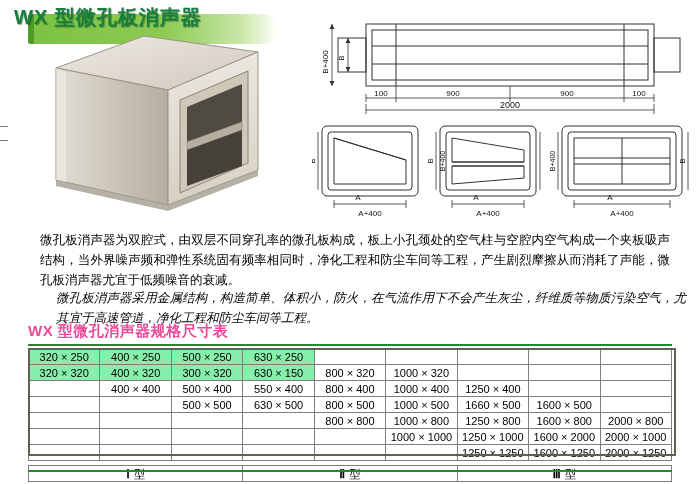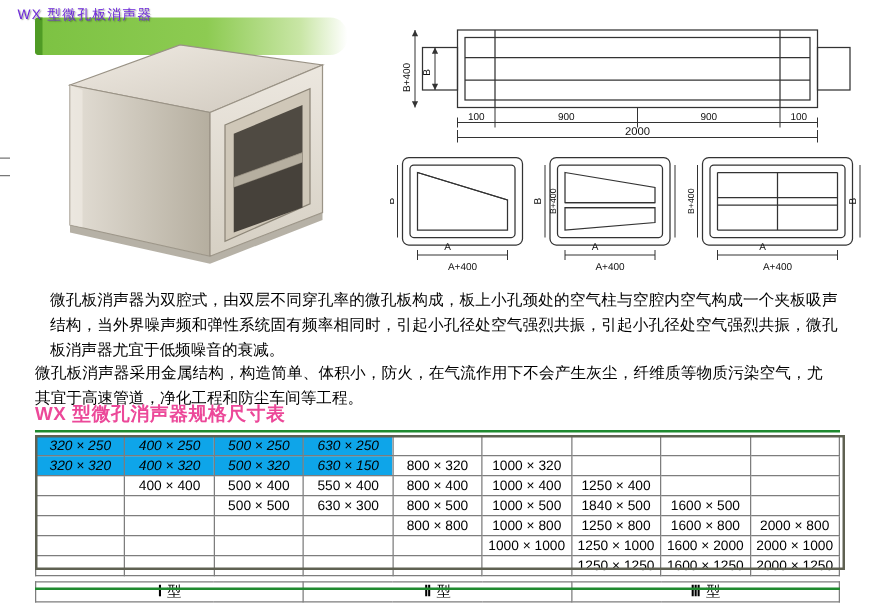--- a/index.html
+++ b/index.html
@@ -17,21 +17,21 @@
   .title-banner{
     position:absolute;left:28px;top:14px;width:250px;height:30px;
     background:linear-gradient(to right,#7cc242 0%,#8dcb52 55%,#c9e6a6 85%,#ffffff 100%);
     border-radius:3px 14px 14px 3px;
   }
   .title-banner .bar{
     position:absolute;left:0;top:0;width:6px;height:30px;background:#4f9b25;border-radius:3px 0 0 3px;
   }
   .title-text{
     position:absolute;left:14px;top:4px;
-    font-size:11px;font-weight:normal;color:#6d28d9;letter-spacing:1px;
+    font-size:20px;font-weight:bold;color:#15803d;letter-spacing:1px;
     text-shadow:1px 1px 1px rgba(0,0,0,.35);
     white-space:nowrap;
   }
 
   
   .photo{
     position:absolute;left:48px;top:30px;width:215px;height:195px;
   }
   .photo svg{display:block;}
 
@@ -41,21 +41,21 @@
 
   
   .para{
     position:absolute;
     font-size:12.5px;
     line-height:20px;
     color:#000;
     text-align:justify;
   }
   #para1{left:40px;top:230px;width:630px;}
-  #para2{left:28px;top:288px;width:630px;}
+  #para2{left:56px;top:288px;width:630px;font-style:italic;}
 
   
   .section-head{
     position:absolute;left:28px;top:322px;
     font-size:15px;font-weight:bold;color:#ec4899;letter-spacing:.5px;
     white-space:nowrap;
   }
   .head-rule{
     position:absolute;left:28px;top:344px;width:644px;height:2px;background:#1f8a2f;
   }
@@ -70,21 +70,21 @@
   }
   table.spec td{
     border:1px solid #7d7d7d;
     height:15px;
     text-align:center;
     vertical-align:middle;
     padding:0;
     line-height:14px;
     white-space:nowrap;
   }
-  td.gray{background:#0ea5e9;font-style:italic;}
+  td.gray{background:#86efac;}
   td.blank{background:#ffffff;}
   .footer-row td{
     border:none;
     height:18px;
     font-size:12px;
     font-weight:bold;
     background:transparent;
   }
   .ftype{display:inline-block;}
   .ftype .num{font-weight:bold;font-size:12px;}
@@ -256,21 +256,21 @@
       <text x="164" y="80" font-size="8" fill="#111" text-anchor="middle" font-family="Liberation Sans, sans-serif">A</text>
       <text x="298" y="80" font-size="8" fill="#111" text-anchor="middle" font-family="Liberation Sans, sans-serif">A</text>
       <text x="3" y="41" font-size="8" fill="#111" text-anchor="middle" transform="rotate(-90 3,41)" font-family="Liberation Sans, sans-serif">B</text>
       <text x="121" y="41" font-size="8" fill="#111" text-anchor="middle" transform="rotate(-90 121,41)" font-family="Liberation Sans, sans-serif">B</text>
       <text x="133" y="41" font-size="7" fill="#111" text-anchor="middle" transform="rotate(-90 133,41)" font-family="Liberation Sans, sans-serif">B+400</text>
       <text x="243" y="41" font-size="7" fill="#111" text-anchor="middle" transform="rotate(-90 243,41)" font-family="Liberation Sans, sans-serif">B+400</text>
       <text x="373" y="41" font-size="8" fill="#111" text-anchor="middle" transform="rotate(-90 373,41)" font-family="Liberation Sans, sans-serif">B</text>
     </svg>
   </div>
 
-  <div class="para" id="para1">微孔板消声器为双腔式，由双层不同穿孔率的微孔板构成，板上小孔颈处的空气柱与空腔内空气构成一个夹板吸声结构，当外界噪声频和弹性系统固有频率相同时，引起小孔径处空气强烈共振，引起小孔径处空气强烈共振，微孔板消声器尤宜于低频噪音的衰减。</div>
+  <div class="para" id="para1">微孔板消声器为双腔式，由双层不同穿孔率的微孔板构成，板上小孔颈处的空气柱与空腔内空气构成一个夹板吸声结构，当外界噪声频和弹性系统固有频率相同时，净化工程和防尘车间等工程，产生剧烈摩擦从而消耗了声能，微孔板消声器尤宜于低频噪音的衰减。</div>
   <div class="para" id="para2">微孔板消声器采用金属结构，构造简单、体积小，防火，在气流作用下不会产生灰尘，纤维质等物质污染空气，尤其宜于高速管道，净化工程和防尘车间等工程。</div>
 
   <div class="section-head">WX 型微孔消声器规格尺寸表</div>
   <div class="head-rule"></div>
 
   <div class="spec-wrap">
     <table class="spec">
       <tbody id="spec-body">
           <tr>
             <td class="gray">320 × 250</td>
@@ -279,21 +279,21 @@
             <td class="gray">630 × 250</td>
             <td class="blank">&nbsp;</td>
             <td class="blank">&nbsp;</td>
             <td class="blank">&nbsp;</td>
             <td class="blank">&nbsp;</td>
             <td class="blank">&nbsp;</td>
           </tr>
           <tr>
             <td class="gray">320 × 320</td>
             <td class="gray">400 × 320</td>
-            <td class="gray">500 × 320</td>
+            <td class="gray">300 × 320</td>
             <td class="gray">630 × 150</td>
             <td class="blank">800 × 320</td>
             <td class="blank">1000 × 320</td>
             <td class="blank">&nbsp;</td>
             <td class="blank">&nbsp;</td>
             <td class="blank">&nbsp;</td>
           </tr>
           <tr>
             <td class="blank">&nbsp;</td>
             <td class="blank">400 × 400</td>
@@ -302,24 +302,24 @@
             <td class="blank">800 × 400</td>
             <td class="blank">1000 × 400</td>
             <td class="blank">1250 × 400</td>
             <td class="blank">&nbsp;</td>
             <td class="blank">&nbsp;</td>
           </tr>
           <tr>
             <td class="blank">&nbsp;</td>
             <td class="blank">&nbsp;</td>
             <td class="blank">500 × 500</td>
-            <td class="blank">630 × 300</td>
+            <td class="blank">630 × 500</td>
             <td class="blank">800 × 500</td>
             <td class="blank">1000 × 500</td>
-            <td class="blank">1840 × 500</td>
+            <td class="blank">1660 × 500</td>
             <td class="blank">1600 × 500</td>
             <td class="blank">&nbsp;</td>
           </tr>
           <tr>
             <td class="blank">&nbsp;</td>
             <td class="blank">&nbsp;</td>
             <td class="blank">&nbsp;</td>
             <td class="blank">&nbsp;</td>
             <td class="blank">800 × 800</td>
             <td class="blank">1000 × 800</td>

